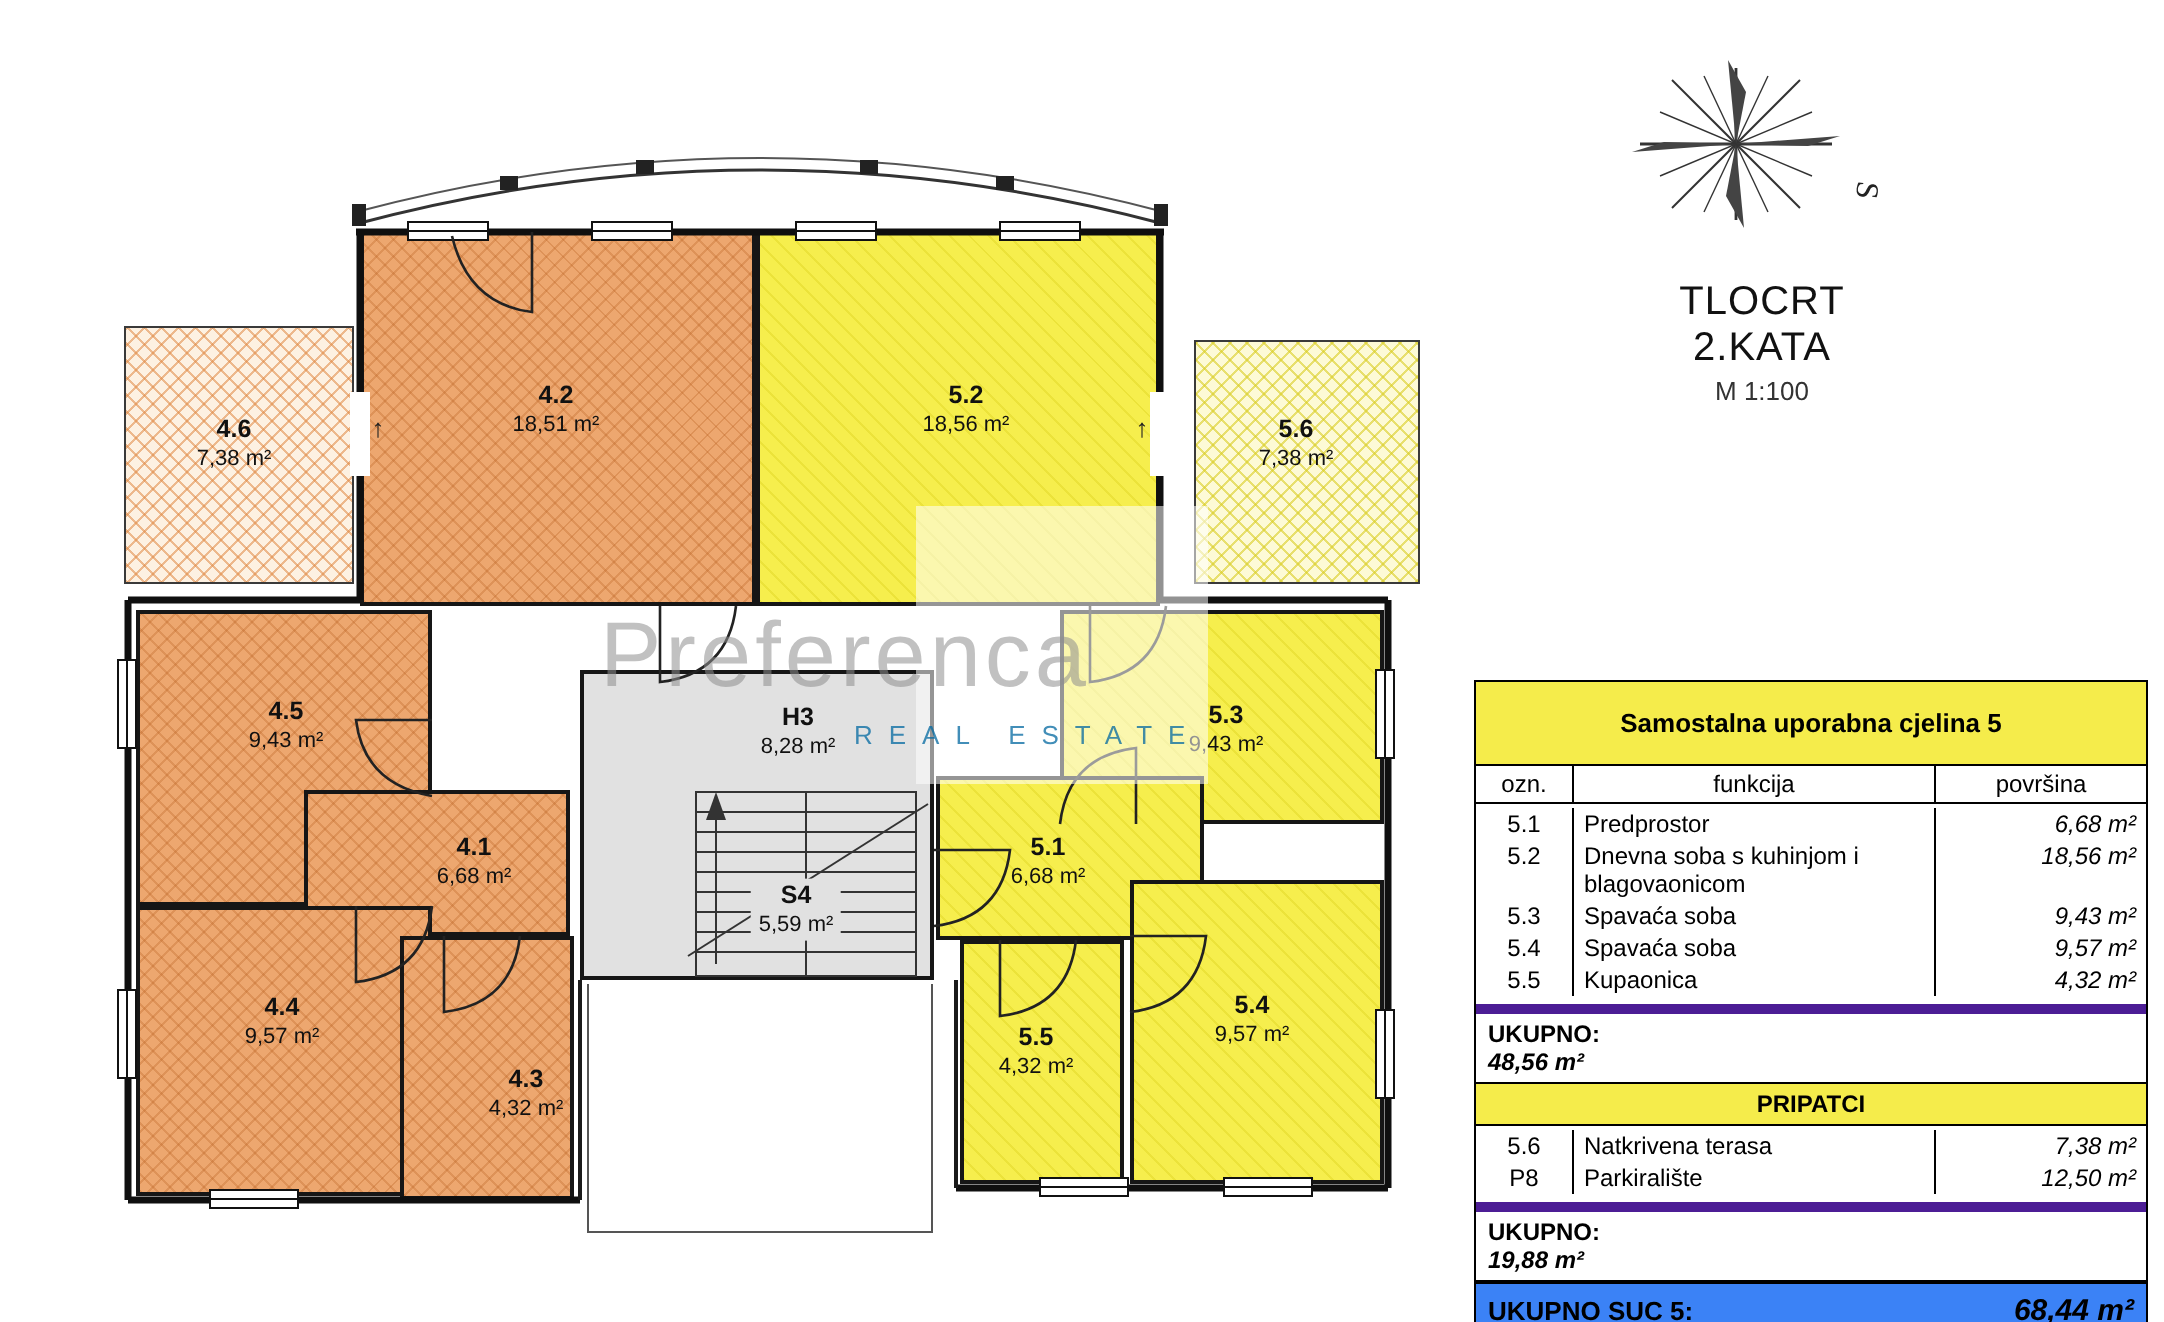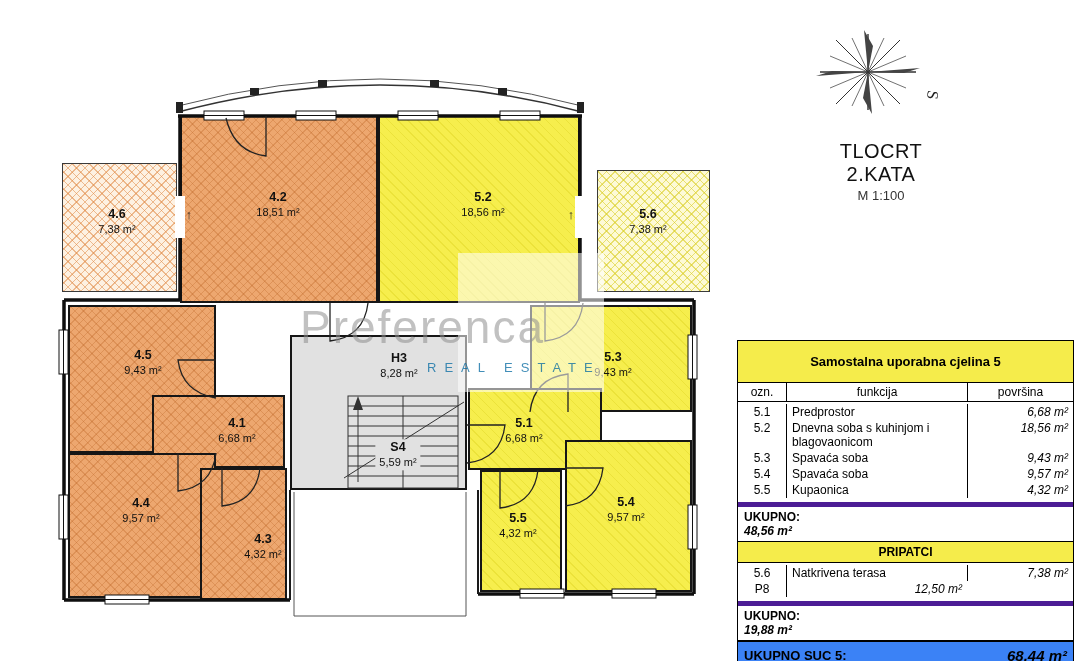--- a/index.html
+++ b/index.html
@@ -293,20 +293,21 @@
     <div class="t-sub">PRIPATCI</div>
 
     <div class="t-body">
       <div class="trow">
         <div class="cell c1">5.6</div>
         <div class="cell vline">Natkrivena terasa</div>
         <div class="cell c3 vline">7,38 m²</div>
       </div>
       <div class="trow">
         <div class="cell c1">P8</div>
+        <div class="cell vline">Parkiralište</div>
         <div class="cell c3 vline">12,50 m²</div>
       </div>
     </div>
 
     <div class="t-sum">
       <span>UKUPNO:</span>
       <span class="val">19,88 m²</span>
     </div>
 
     <div class="t-total">

